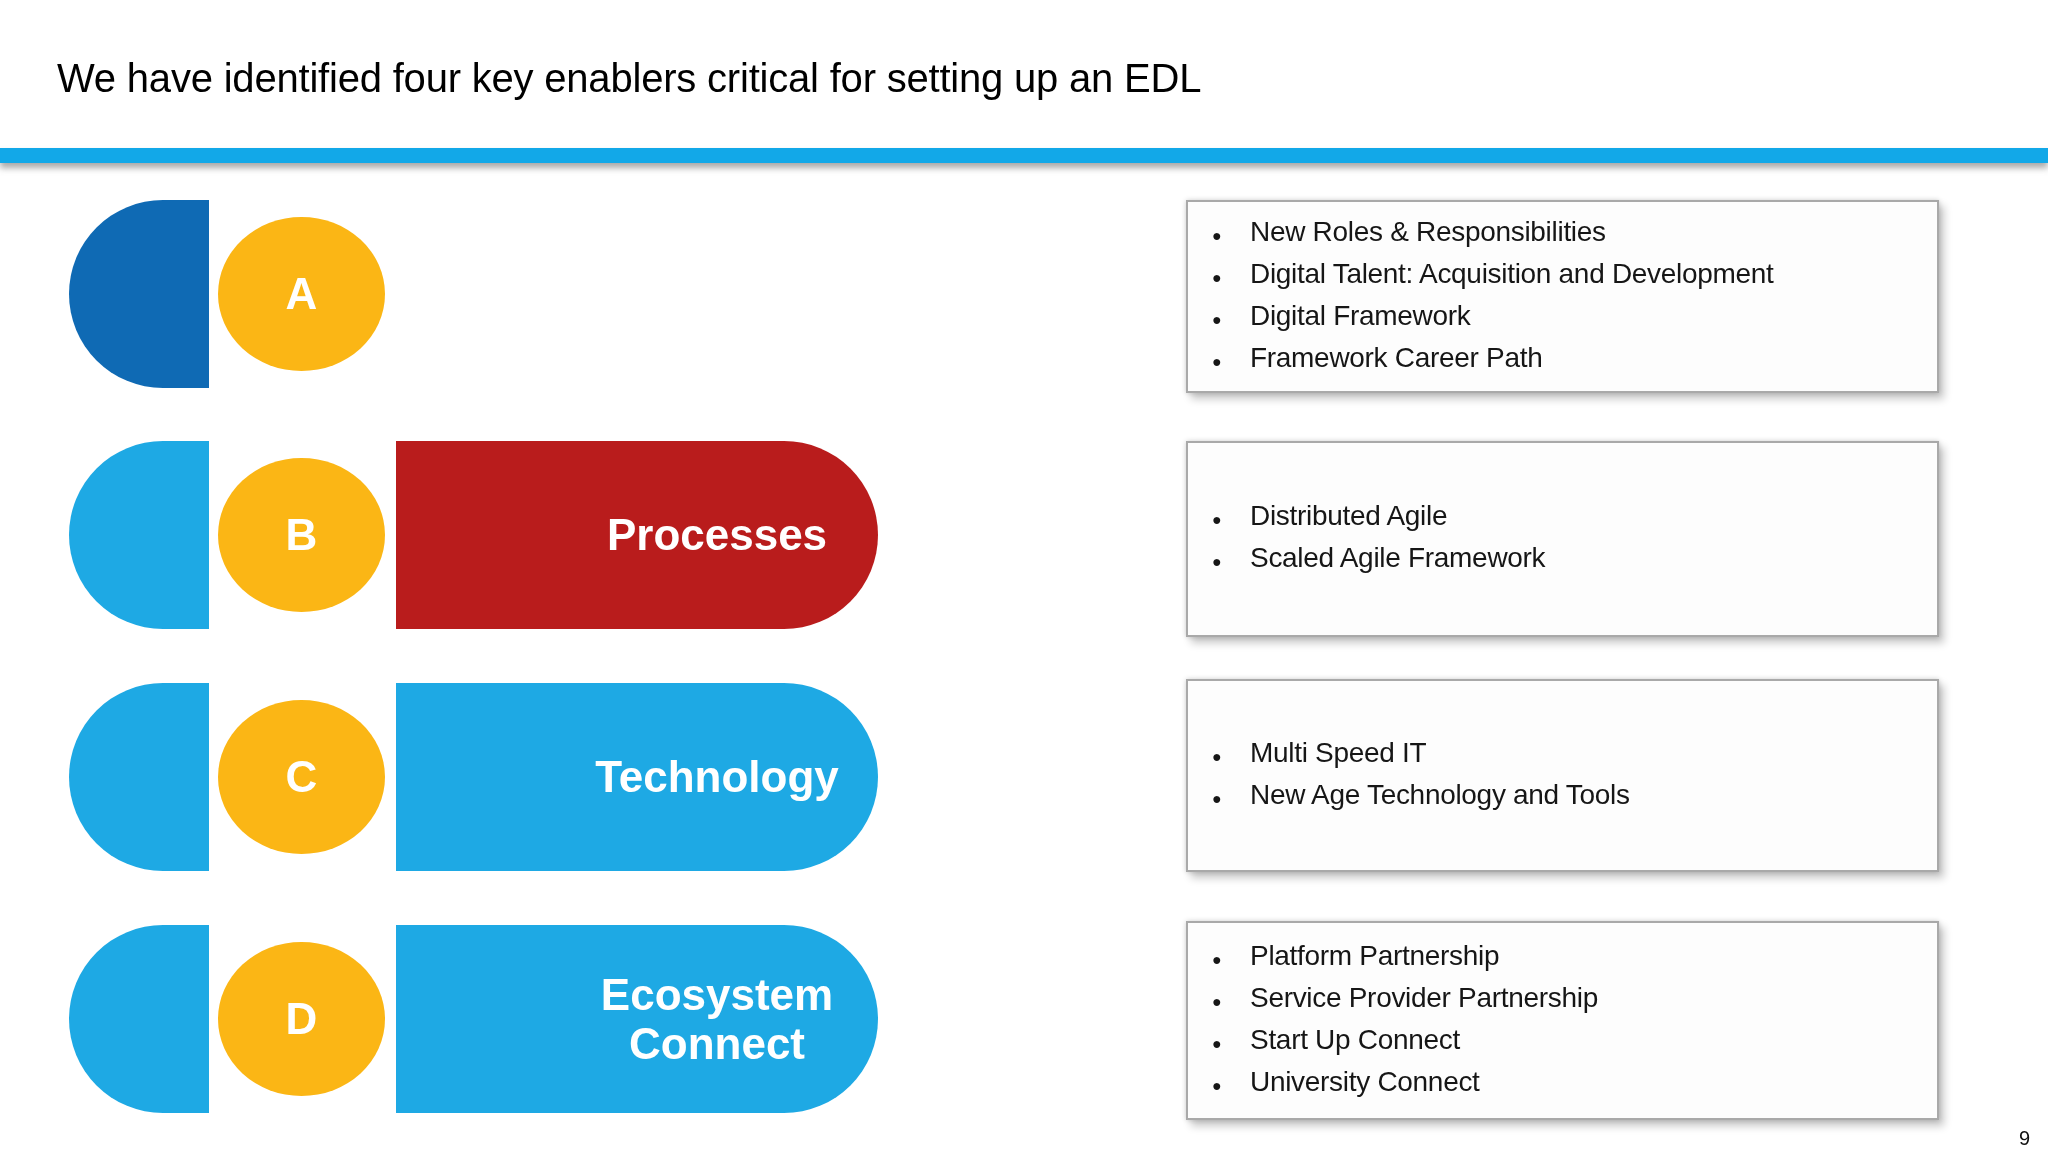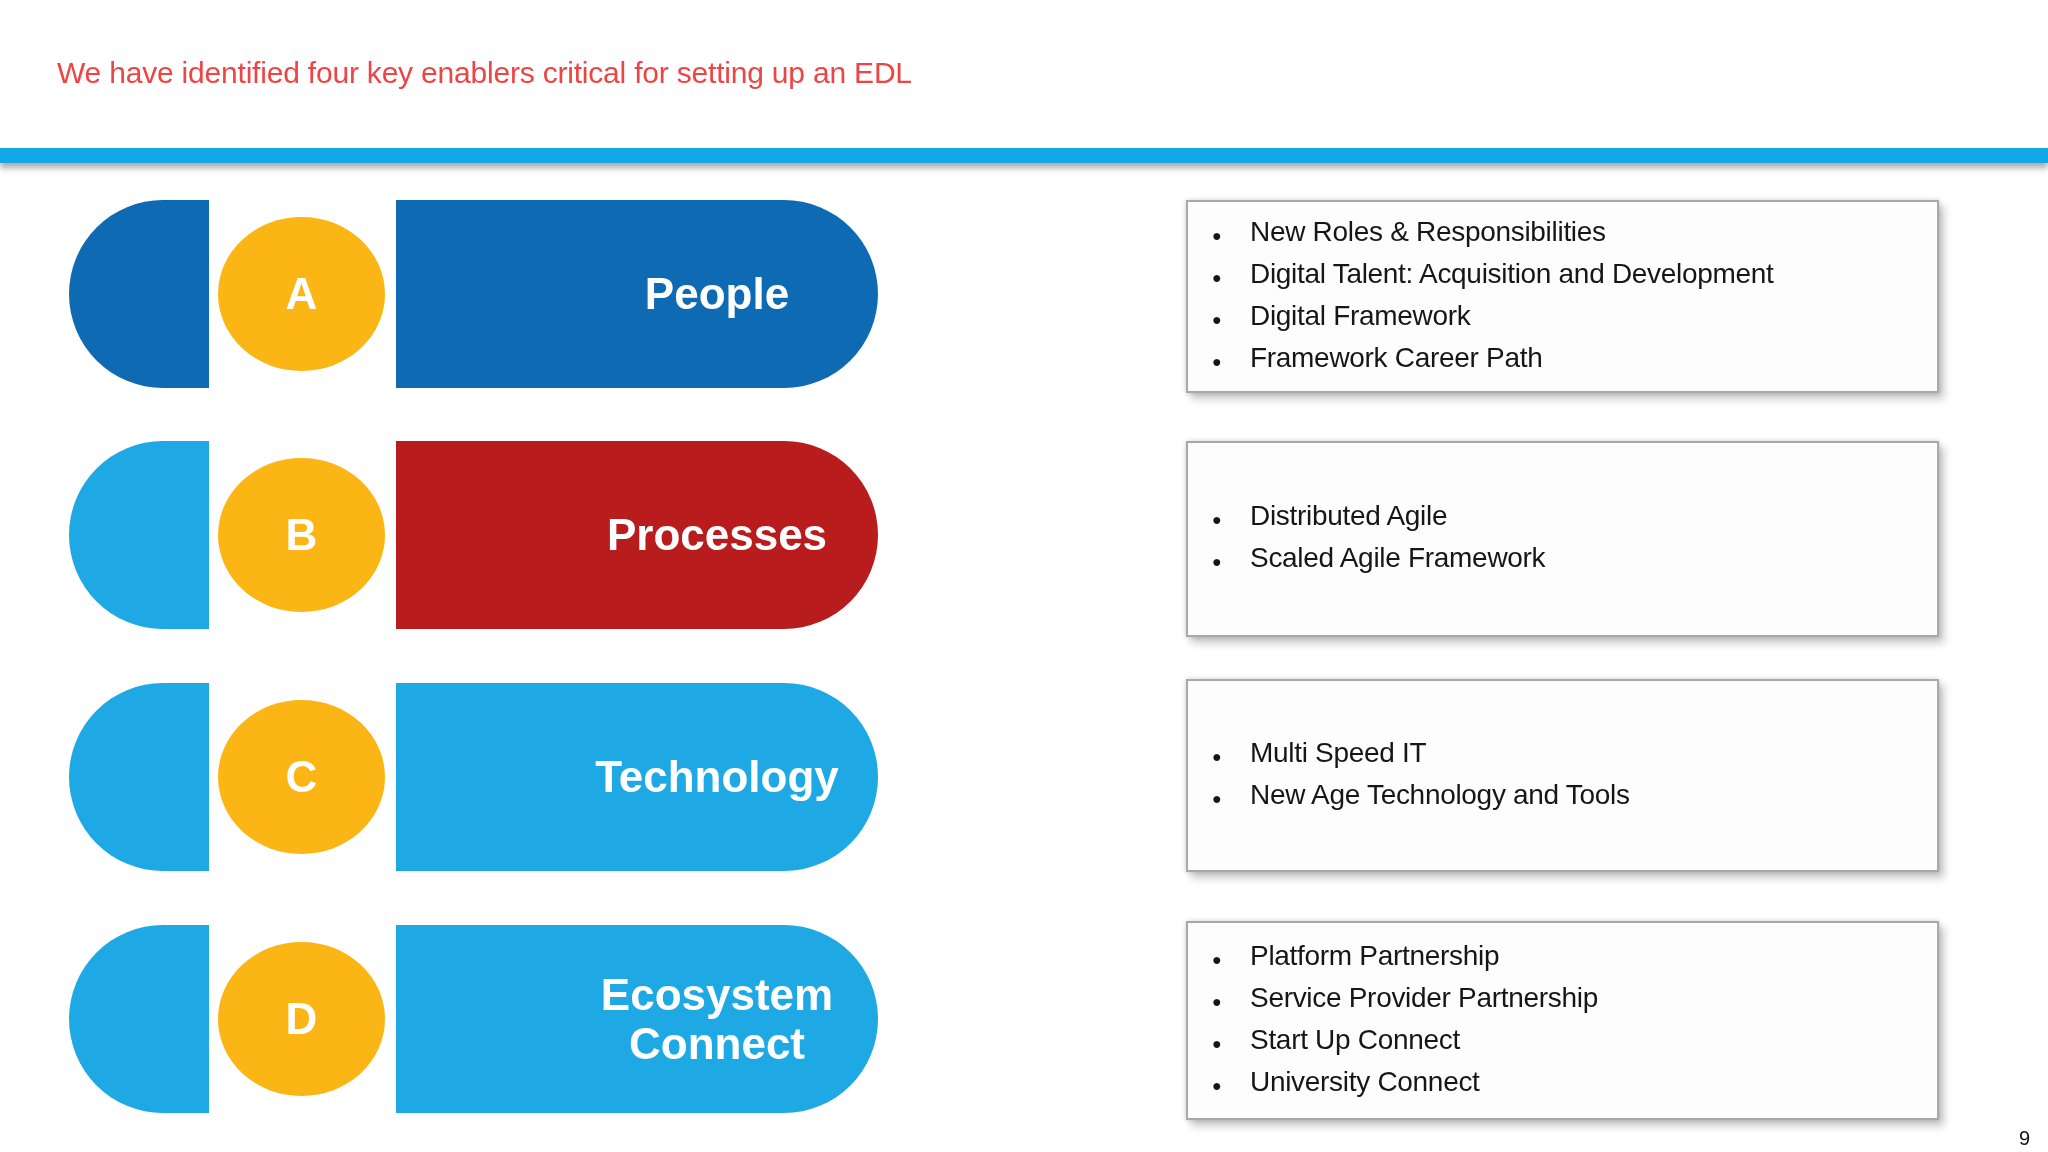--- a/index.html
+++ b/index.html
@@ -1,21 +1,21 @@
 <!DOCTYPE html>
 <html><head>
 <meta charset="utf-8">
 <style>
   html,body{margin:0;padding:0;background:#ffffff;}
   .slide{
     position:relative;width:2048px;height:1152px;background:#ffffff;
     font-family:"Liberation Sans",sans-serif;overflow:hidden;
   }
   .title{
-    position:absolute;left:57px;top:56px;font-size:30px;color:#ef4444;
+    position:absolute;left:57px;top:56px;font-size:40px;color:#000000;
     letter-spacing:-.2px;white-space:nowrap;
   }
   .accent-bar{
     position:absolute;left:0;top:148px;width:2048px;height:15px;
     box-shadow:0 5px 6px rgba(100,100,100,.55);
   }
   .row{position:absolute;left:0;width:100%;height:188px;}
   .row-0{top:200px}.row-1{top:441px}.row-2{top:683px}.row-3{top:925px}
   .cap{
     position:absolute;left:69px;top:0;width:140px;height:188px;
@@ -62,23 +62,20 @@
 <div class="slide">
 
   <div class="title">We have identified four key enablers critical for setting up an EDL</div>
 
   <div class="accent-bar" style="background: rgb(18, 168, 232);"></div>
 
   <div class="row row-0">
     <div class="cap" style="background: rgb(15, 106, 180);"></div>
     <div class="badge" style="background: rgb(251, 182, 21);">
       <span class="badge-letter">A</span>
-    </div>
-    <div class="pbody" style="background: rgb(15, 106, 180);">
-      <span class="plabel">People</span>
     </div>
   </div>
 
   <div class="row row-1">
     <div class="cap" style="background: rgb(30, 169, 228);"></div>
     <div class="badge" style="background: rgb(251, 182, 21);">
       <span class="badge-letter">B</span>
     </div>
     <div class="pbody" style="background: #b91c1c;">
       <span class="plabel">Processes</span>

